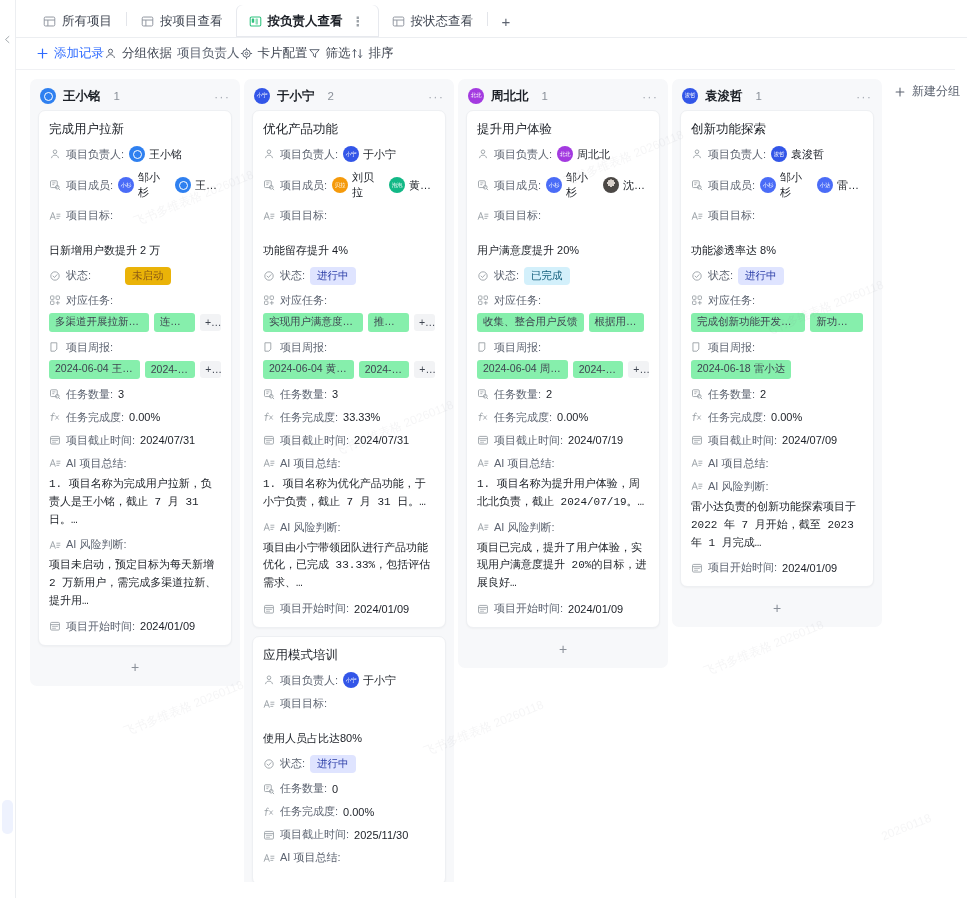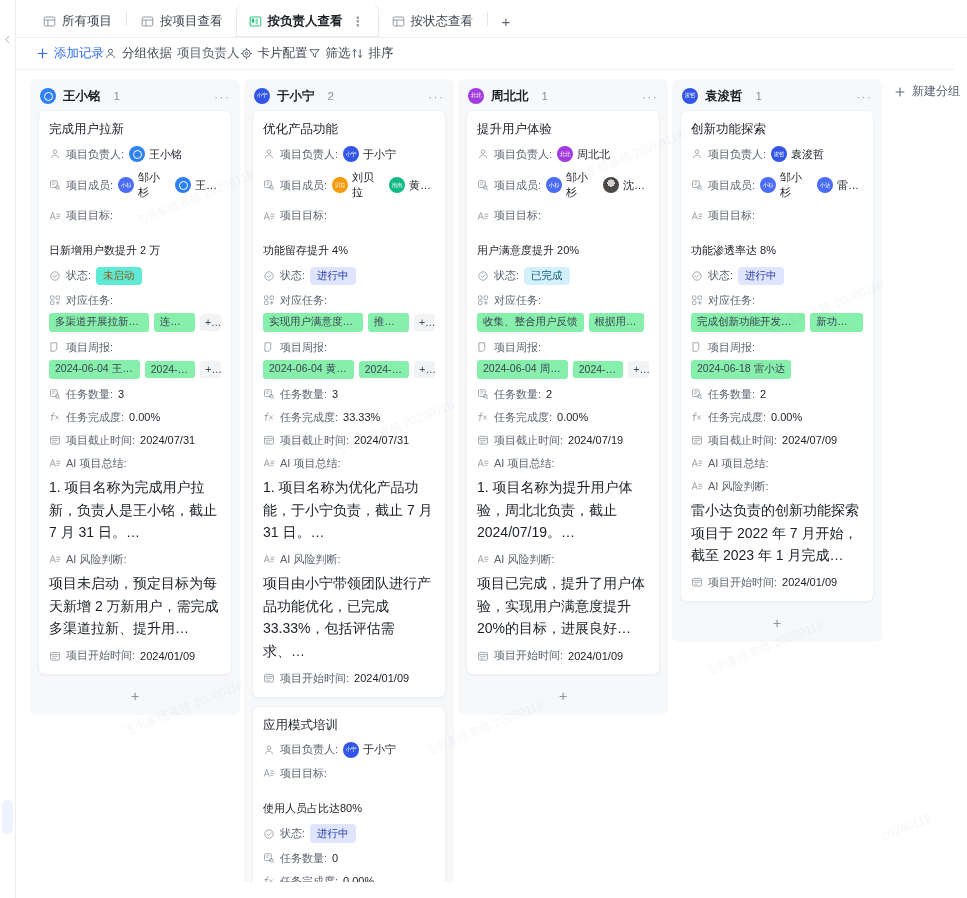--- a/index.html
+++ b/index.html
@@ -110,34 +110,34 @@
   .f-label { font-size:11px; color:#5c6370; white-space:nowrap; }
   .f-value { font-size:11px; color:#1b1f26; white-space:nowrap; }
   .f-block { font-size:11px; color:#1b1f26; margin-top:19px; line-height:1.5; }
   .person { display:inline-flex; align-items:center; gap:4px; }
   .person .pname { font-size:11px; color:#1b1f26; }
 
   .badge {
     display:inline-block; padding:1.5px 7px; border-radius:4px;
     font-size:10.5px; line-height:1.45;
   }
-  .badge.gray   { background:#5eead4; color:#8a5a15; }
+  .badge.gray   { background:#eab308; color:#8a5a15;margin-left:29px; }
   .badge.blue   { background:#dfe4ff; color:#2c3ea8; }
   .badge.cyan   { background:#d3f0fb; color:#0f5c7a; }
 
   .chips { display:flex; gap:5px; margin-top:5px; align-items:center; }
   .chip {
     background:#86efac; color:#3f4551; font-size:10.5px;
     padding:2.5px 6px; border-radius:3px; white-space:nowrap;
     overflow:hidden; text-overflow:ellipsis; max-width:118px;
   }
   .chip.small { max-width:55px; }
   .chip.plus { background:#f2f3f5; color:#3f4551; padding:2.5px 5px; }
 
-  .para { font-size:14px; color:#1b1f26; line-height:1.62; margin-top:5px; }
+  .para { font-size:11px; color:#1b1f26; line-height:1.62; margin-top:5px;font-family:Liberation Mono, monospace; }
 
   .add-card {
     height:26px; margin:8px 8px 0 8px; border-radius:5px;
     display:flex; align-items:center; justify-content:center;
     color:#8a9099; font-size:14px; cursor:pointer;
   }
 
   .new-group {
     flex:0 0 auto; margin-left:8px; margin-top:4px;
     display:flex; align-items:center; gap:6px;

